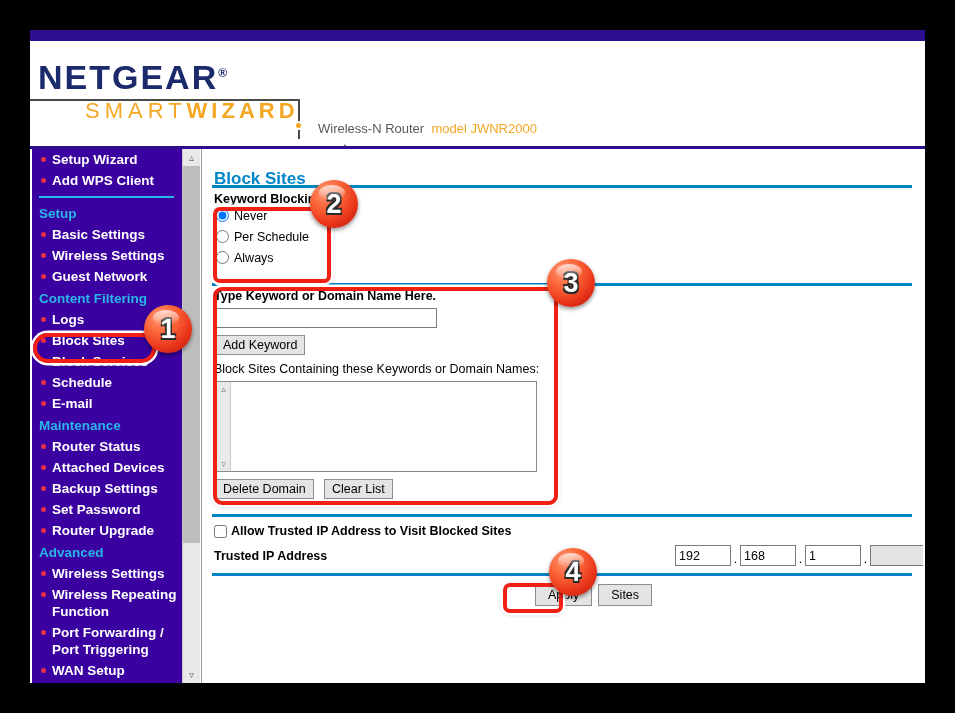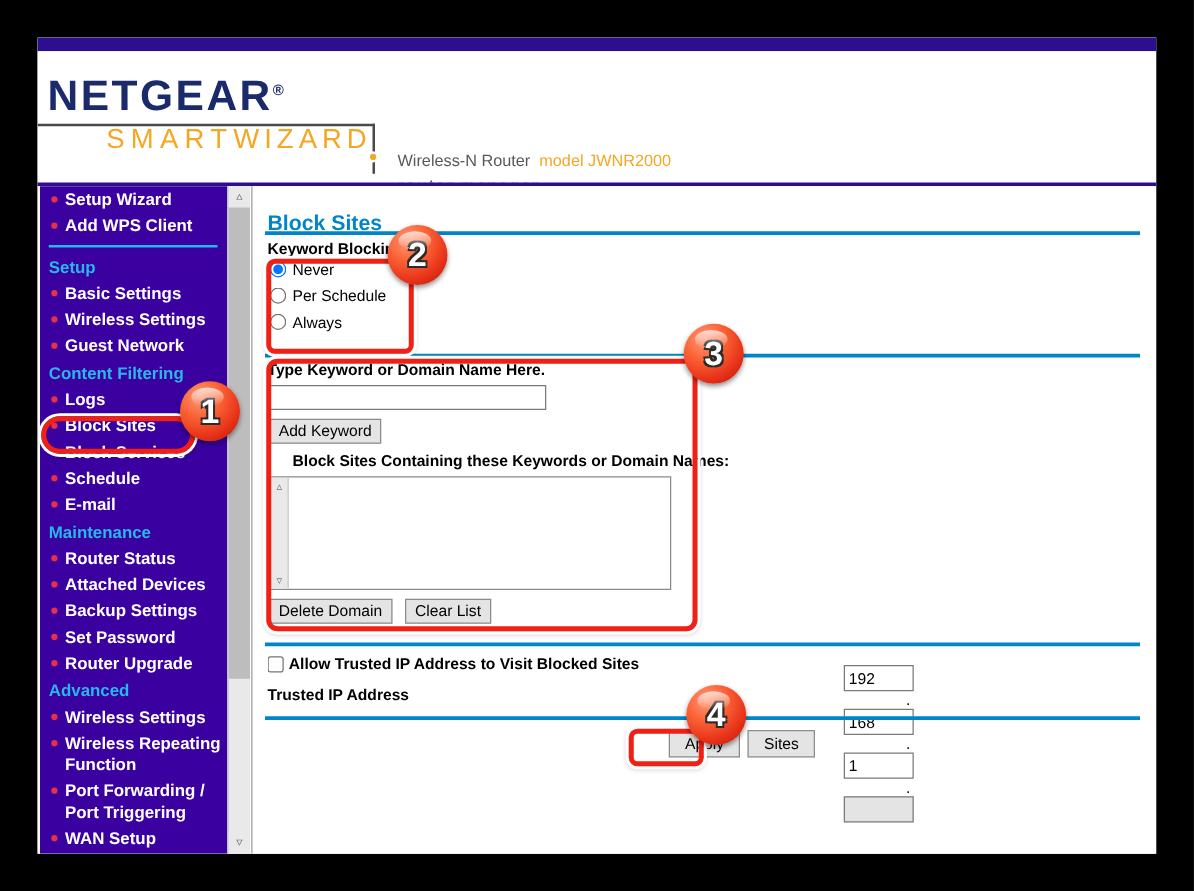--- a/index.html
+++ b/index.html
@@ -61,21 +61,21 @@
   }
   #logo-smart {
     position: absolute;
     left: 55px; top: 57px;
     font-family: "Liberation Sans", sans-serif;
     font-size: 22px;
     letter-spacing: 5px;
     color: #f5a623;
     white-space: nowrap;
   }
-  #logo-smart b { font-weight: normal; letter-spacing: 4px; text-align: right; }
+  #logo-smart b { font-weight: bold; letter-spacing: 4px; text-align: right; }
 
   
   #logo-bracket {
     position: absolute;
     left: 268px; top: 58px;
     width: 2px; height: 40px;
     background: #4a4a4a;
   }
   #logo-bracket-top {
     position: absolute;
@@ -271,23 +271,22 @@
     font-family: "Liberation Sans", sans-serif;
     color: #000;
     padding: 2px 7px;
     cursor: pointer;
   }
   #btn-add-keyword {
     position: absolute; left: 3px; top: 46px;
   }
   #lbl-block-list {
     position: absolute; left: 2px; top: 73px;
-    font-size: 12.5px; font-weight: bold; color: #000;
+    font-size: 12.5px; font-weight: normal; color: #000;
     white-space: nowrap;
-    padding-left: 20px;
   }
   #keyword-list {
     position: absolute; left: 3px; top: 92px;
     width: 322px; height: 91px;
     border: 1px solid #8a8a8a;
     background: #ffffff;
     overflow: hidden;
   }
   #list-scroll {
     position: absolute;
@@ -318,22 +317,22 @@
     display: flex; align-items: flex-end;
     font-size: 12.5px; font-weight: bold; color: #000;
     cursor: pointer;
   }
   #trusted-check-row input { margin: 0 4px 0 0; }
   #lbl-trusted-ip {
     position: absolute; left: 12px; top: 400px;
     font-size: 12.5px; font-weight: bold; color: #000;
   }
   #ip-row {
-    position: absolute; left: 473px; top: 383px;
-    display: flex; align-items: flex-end; flex-direction: column;
+    position: absolute; left: 473px; top: 396px;
+    display: flex; align-items: flex-end;
   }
   .octet {
     width: 56px; height: 21px;
     border: 1px solid #7a7a7a;
     background: #ffffff;
     font-size: 12.5px;
     font-family: "Liberation Sans", sans-serif;
     padding: 0 3px;
     color: #000;
   }

